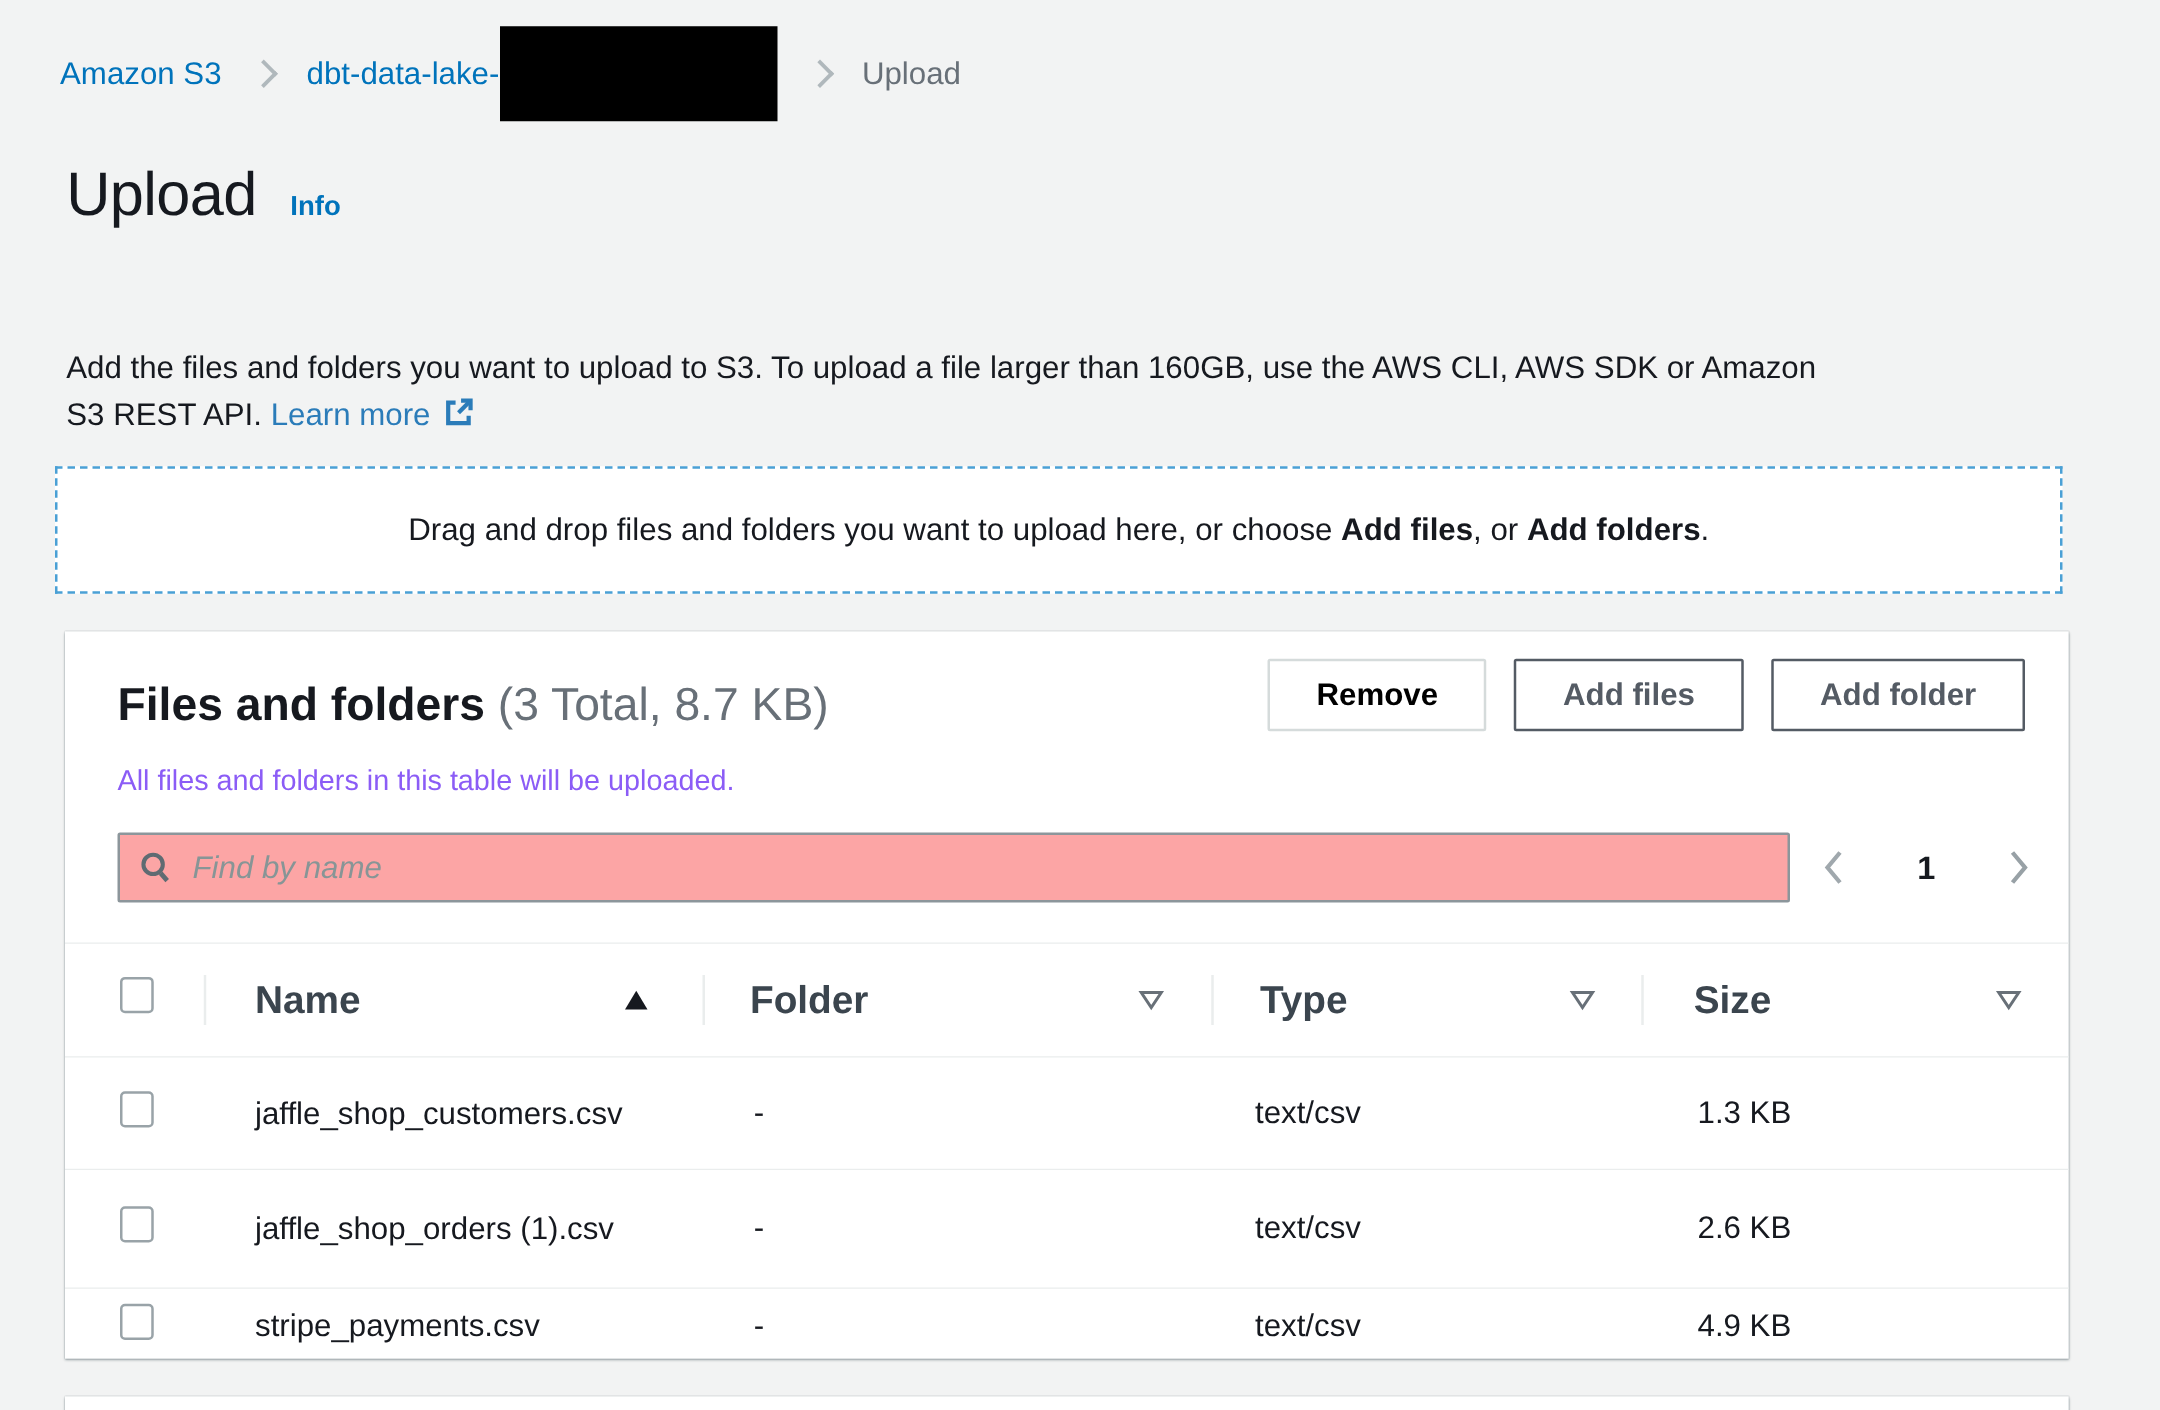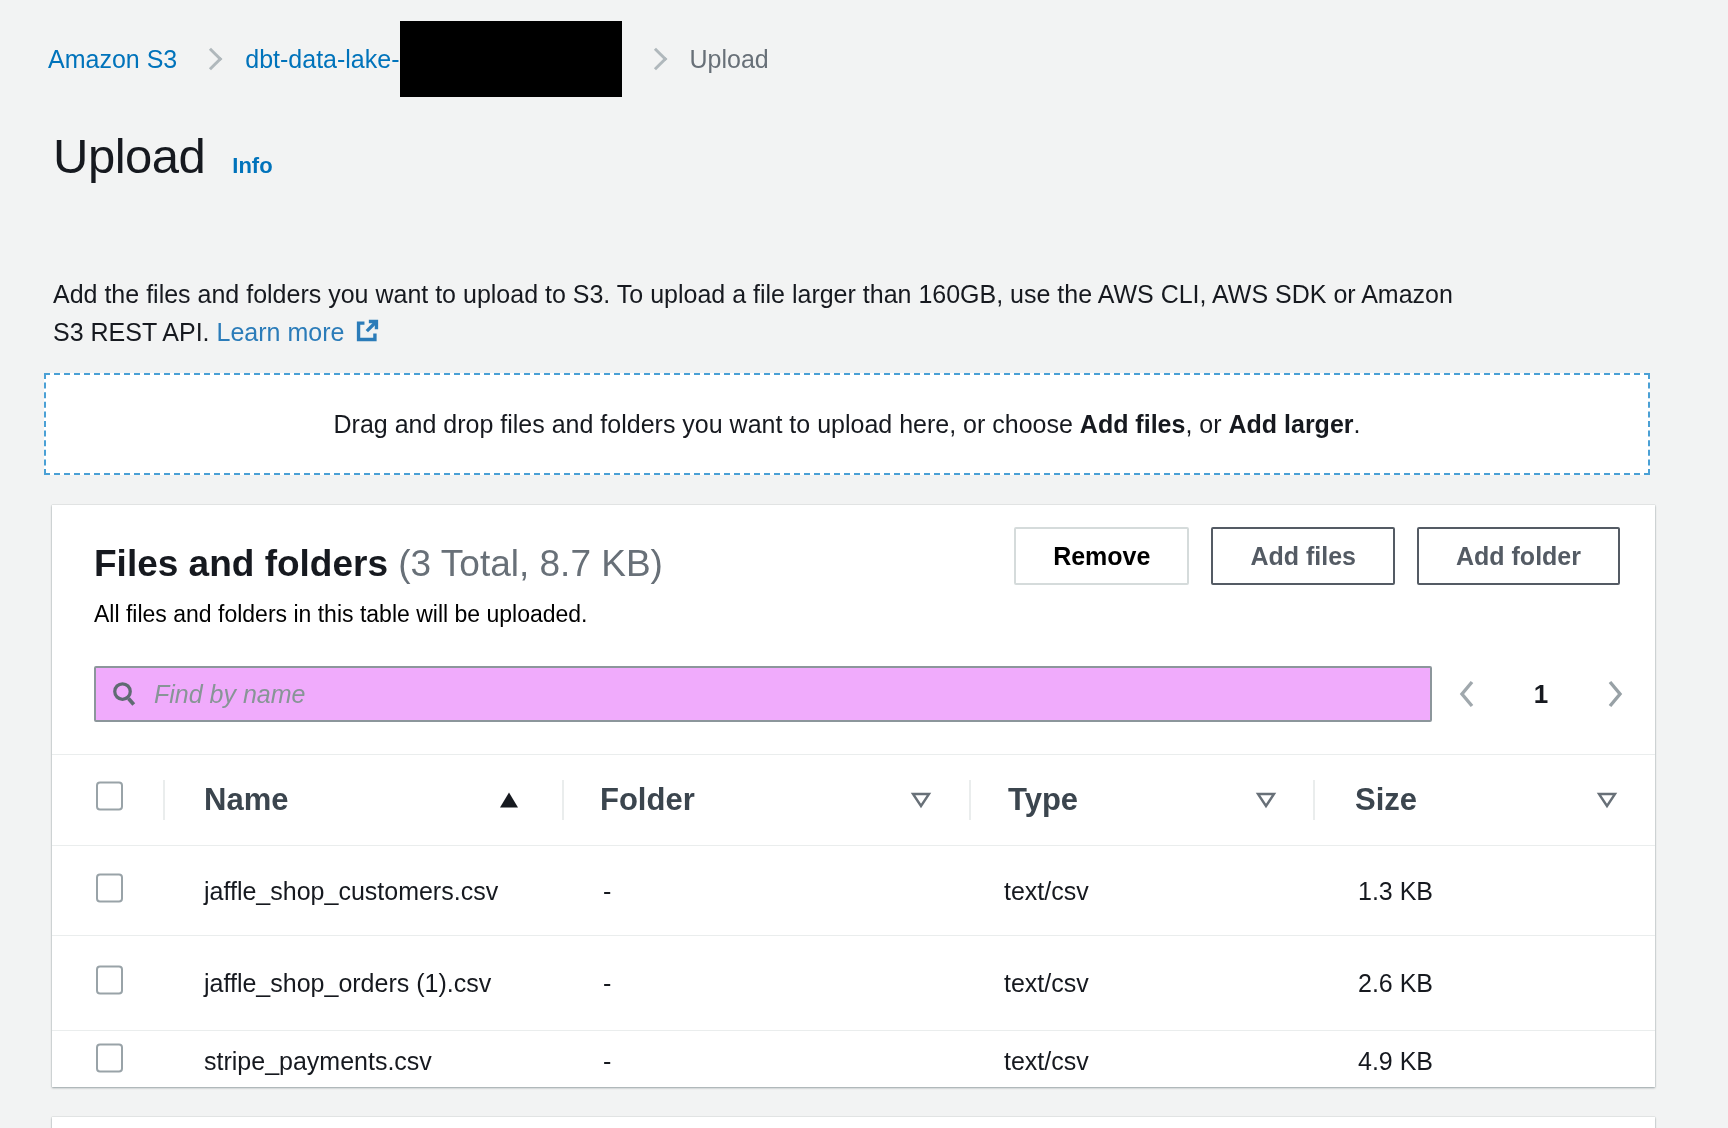--- a/index.html
+++ b/index.html
@@ -57,37 +57,37 @@
     position:absolute;left:52px;top:505px;width:1603px;height:582px;
     background:#ffffff;
     box-shadow:0 1px 2px rgba(0,28,36,.35), 0 0 1px rgba(0,28,36,.25);
   }
   .panel-heading{
     position:absolute;left:42px;top:38px;font-size:37px;white-space:nowrap;
   }
   .panel-heading .strong{font-weight:700;color:#16191f;}
   .panel-heading .count{font-weight:400;color:#687078;}
   .panel-subtitle{
-    position:absolute;left:42px;top:96px;font-size:23px;color:#000000;
+    position:absolute;left:42px;top:106px;font-size:23px;color:#8b5cf6;
   }
   .btn-row{
     position:absolute;top:22px;right:35px;display:flex;gap:22px;
   }
   .btn{
     box-sizing:border-box;height:58px;padding:0 37px;border-radius:2px;
     background:#ffffff;border:2px solid #545b64;color:#545b64;
     font-family:inherit;font-size:25px;font-weight:700;cursor:pointer;
     display:flex;align-items:center;justify-content:center;white-space:nowrap;
   }
   .btn.disabled{border-color:#d5dbdb;color:#000000;cursor:default;}
 
   
   .search-box{
     position:absolute;left:42px;top:161px;width:1338px;height:56px;
-    box-sizing:border-box;background:#f0abfc;border:2px solid #8c969b;border-radius:2px;
+    box-sizing:border-box;background:#fca5a5;border:2px solid #8c969b;border-radius:2px;
     display:flex;align-items:center;padding:0 14px;
   }
   .search-box input{
     border:none;outline:none;flex:1;font-family:inherit;
     font-size:25px;font-style:italic;color:#16191f;background:transparent;margin-left:12px;
   }
   .search-box input::placeholder{color:#879596;font-style:italic;}
   .pagination{
     position:absolute;top:161px;left:1404px;height:56px;width:170px;
     display:flex;align-items:center;justify-content:space-between;
@@ -159,21 +159,21 @@
   <p class="description">
     <span>Add the files and folders you want to upload to S3. To upload a file larger than 160GB, use the AWS CLI, AWS SDK or Amazon</span><br>
     <span>S3 REST API. </span><a class="text-link">Learn more</a><span class="ext-icon"><svg width="27" height="27" viewBox="0 0 16 16">
           <path d="M6.2 3.6 H2.7 V13.3 H12.4 V9.8" fill="none" stroke="#2b7cb9" stroke-width="2"></path>
           <path d="M8.8 2.7 H13.3 V7.2" fill="none" stroke="#2b7cb9" stroke-width="2"></path>
           <line x1="13" y1="3" x2="7.6" y2="8.4" stroke="#2b7cb9" stroke-width="2"></line>
         </svg></span>
   </p>
 
   <div class="dropzone">
-    <span><span>Drag and drop files and folders you want to upload here, or choose </span><b>Add files</b><span>, or </span><b>Add larger</b><span>.</span></span>
+    <span><span>Drag and drop files and folders you want to upload here, or choose </span><b>Add files</b><span>, or </span><b>Add folders</b><span>.</span></span>
   </div>
 
   <section class="card">
 
     <div class="panel-heading">
       <span class="strong">Files and folders</span>
       <span class="count">(3 Total, 8.7 KB)</span>
     </div>
     <div class="panel-subtitle">All files and folders in this table will be uploaded.</div>
 

